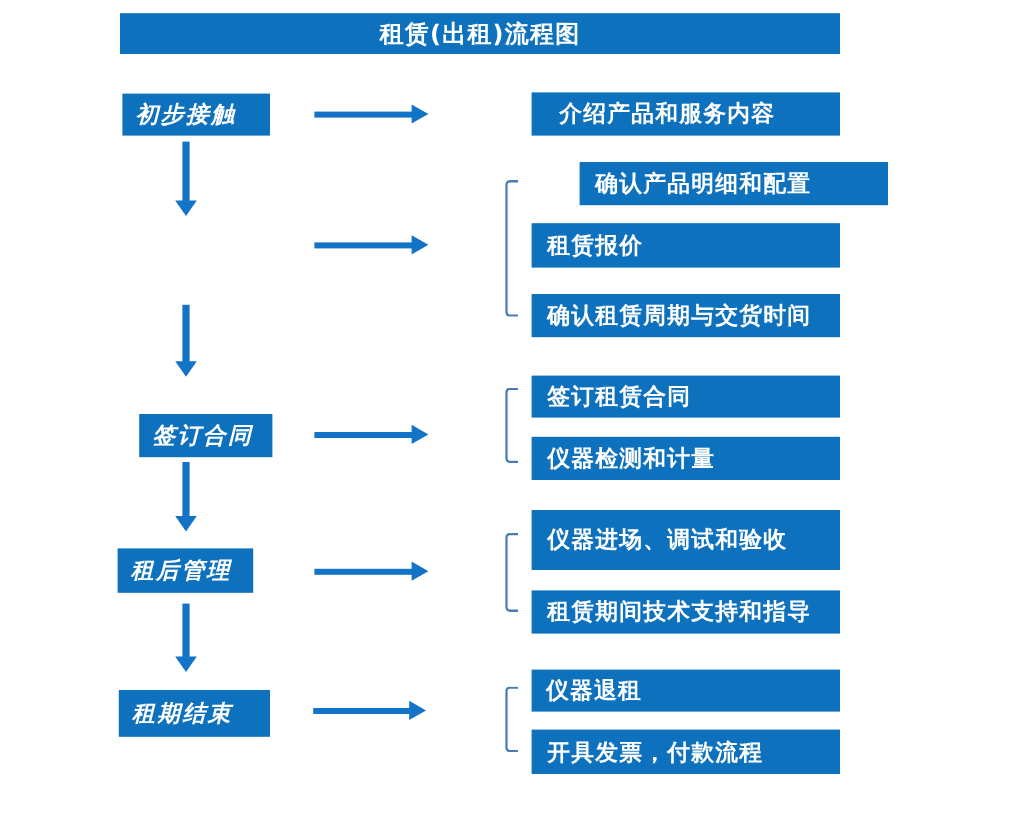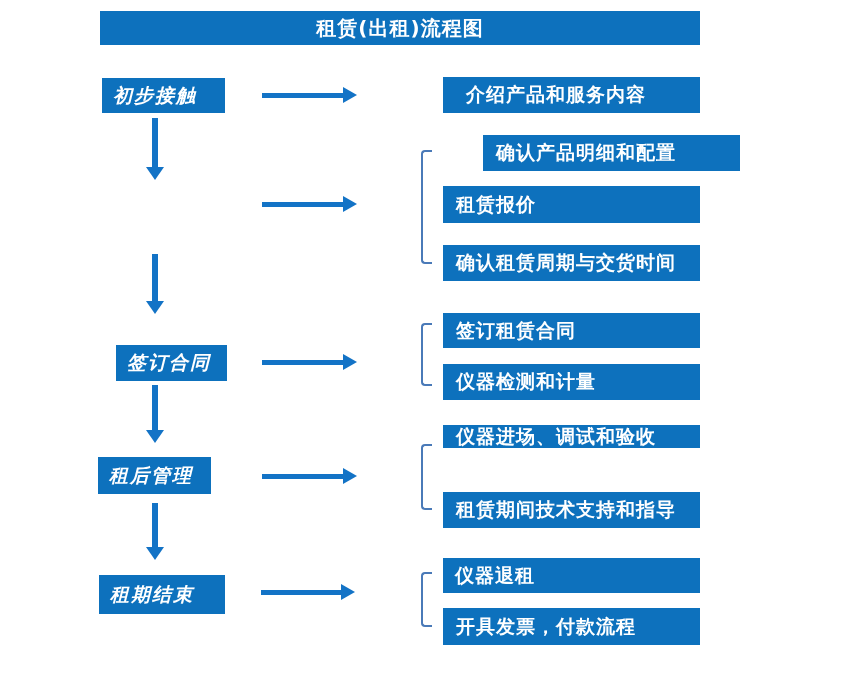--- a/index.html
+++ b/index.html
@@ -158,19 +158,19 @@
 
   <div class="out-box" style="top:77px;  height:36px;padding-left:23px;">介绍产品和服务内容</div>
 
   <div class="out-box" style="top:135px; height:36px;margin-left:40px;">确认产品明细和配置</div>
   <div class="out-box" style="top:186px; height:37px;">租赁报价</div>
   <div class="out-box" style="top:245px; height:36px;">确认租赁周期与交货时间</div>
 
   <div class="out-box" style="top:313px; height:35px;">签订租赁合同</div>
   <div class="out-box" style="top:364px; height:36px;">仪器检测和计量</div>
 
-  <div class="out-box" style="top:425px; height:23px;">仪器进场、调试和验收</div>
+  <div class="out-box" style="top:425px; height:50px;">仪器进场、调试和验收</div>
   <div class="out-box" style="top:492px; height:36px;">租赁期间技术支持和指导</div>
 
   <div class="out-box" style="top:558px; height:35px;padding-left:12px;">仪器退租</div>
   <div class="out-box" style="top:608px; height:37px;">开具发票，付款流程</div>
 
 </div>
 
 </body></html>

